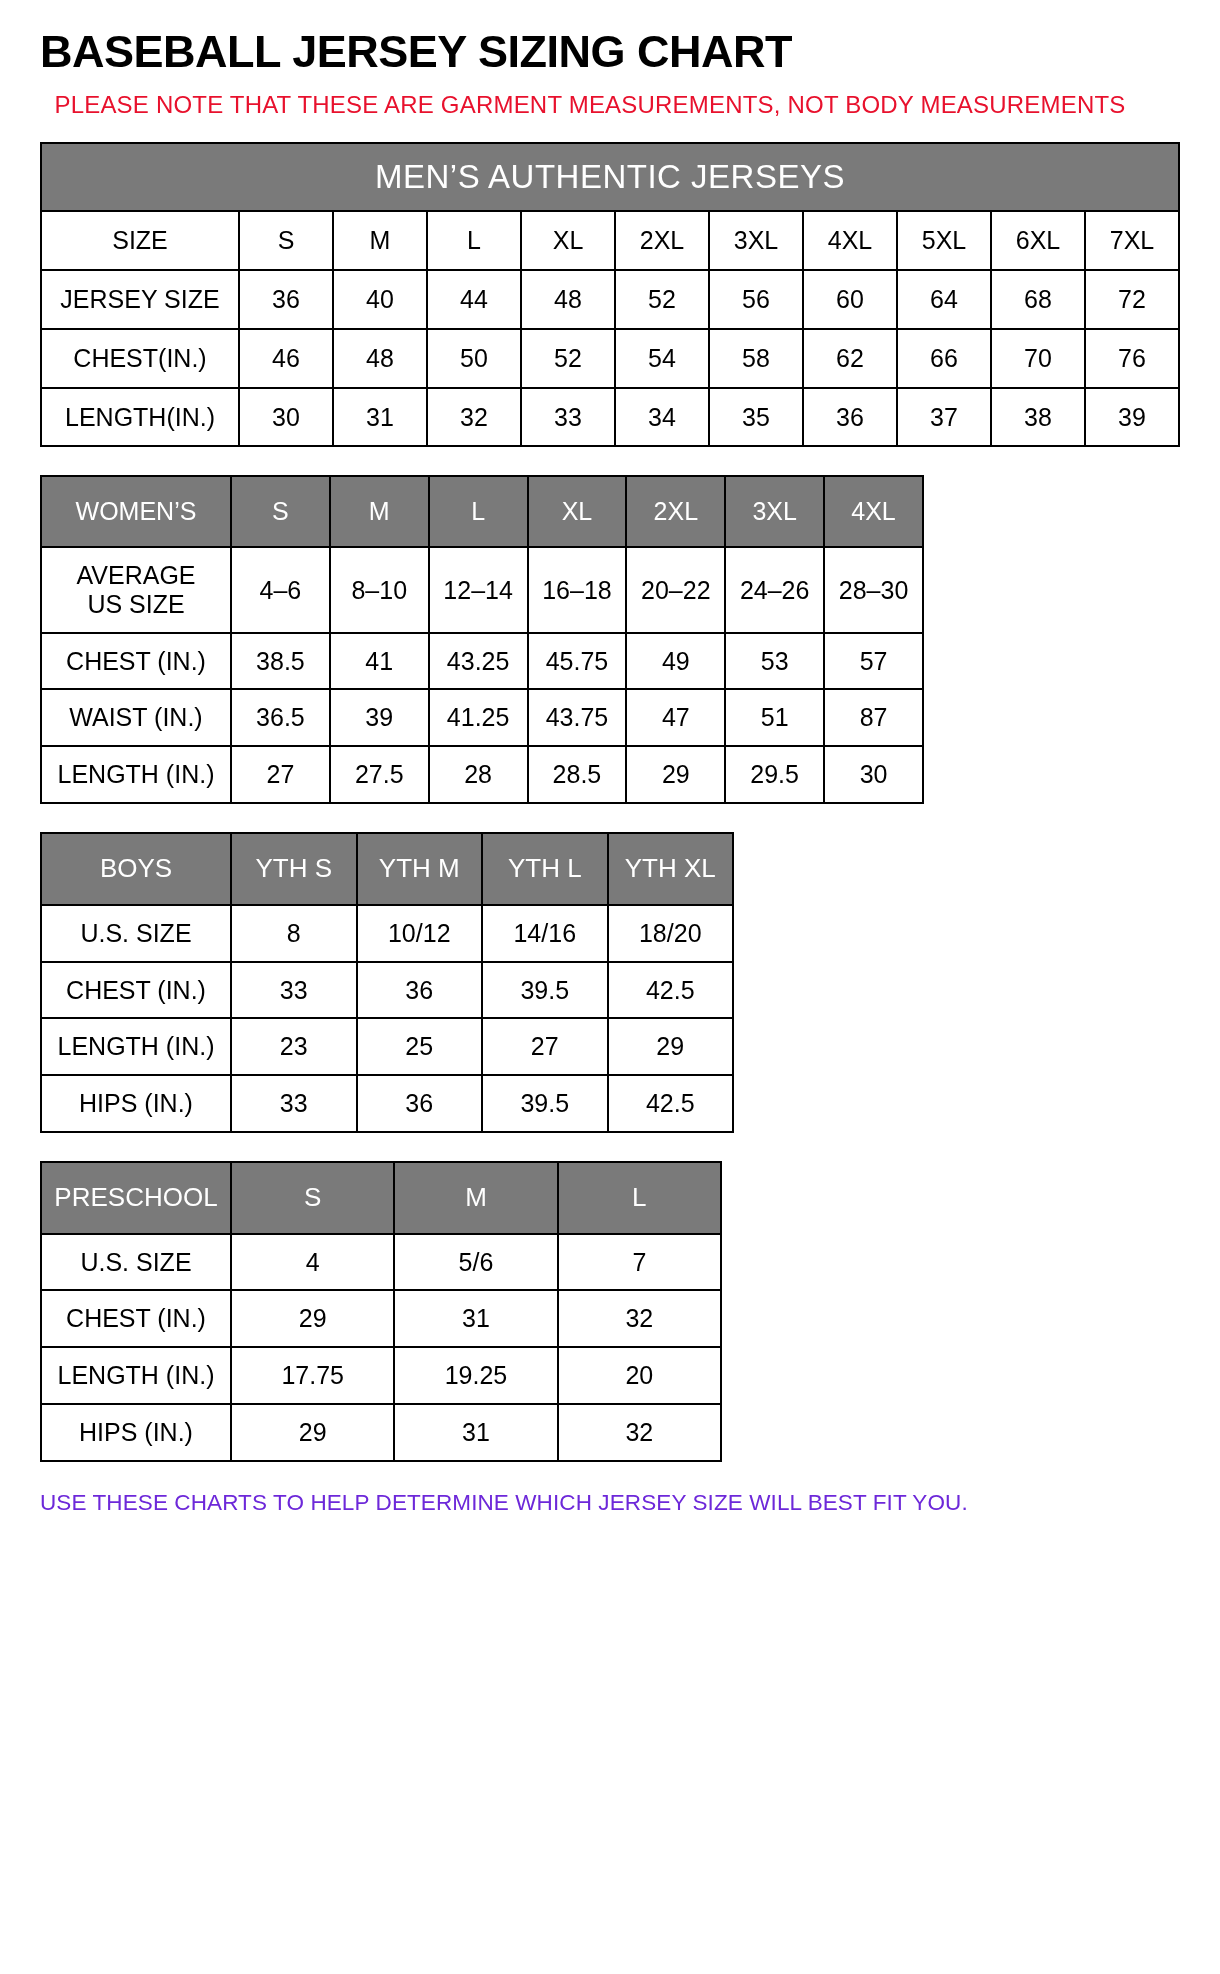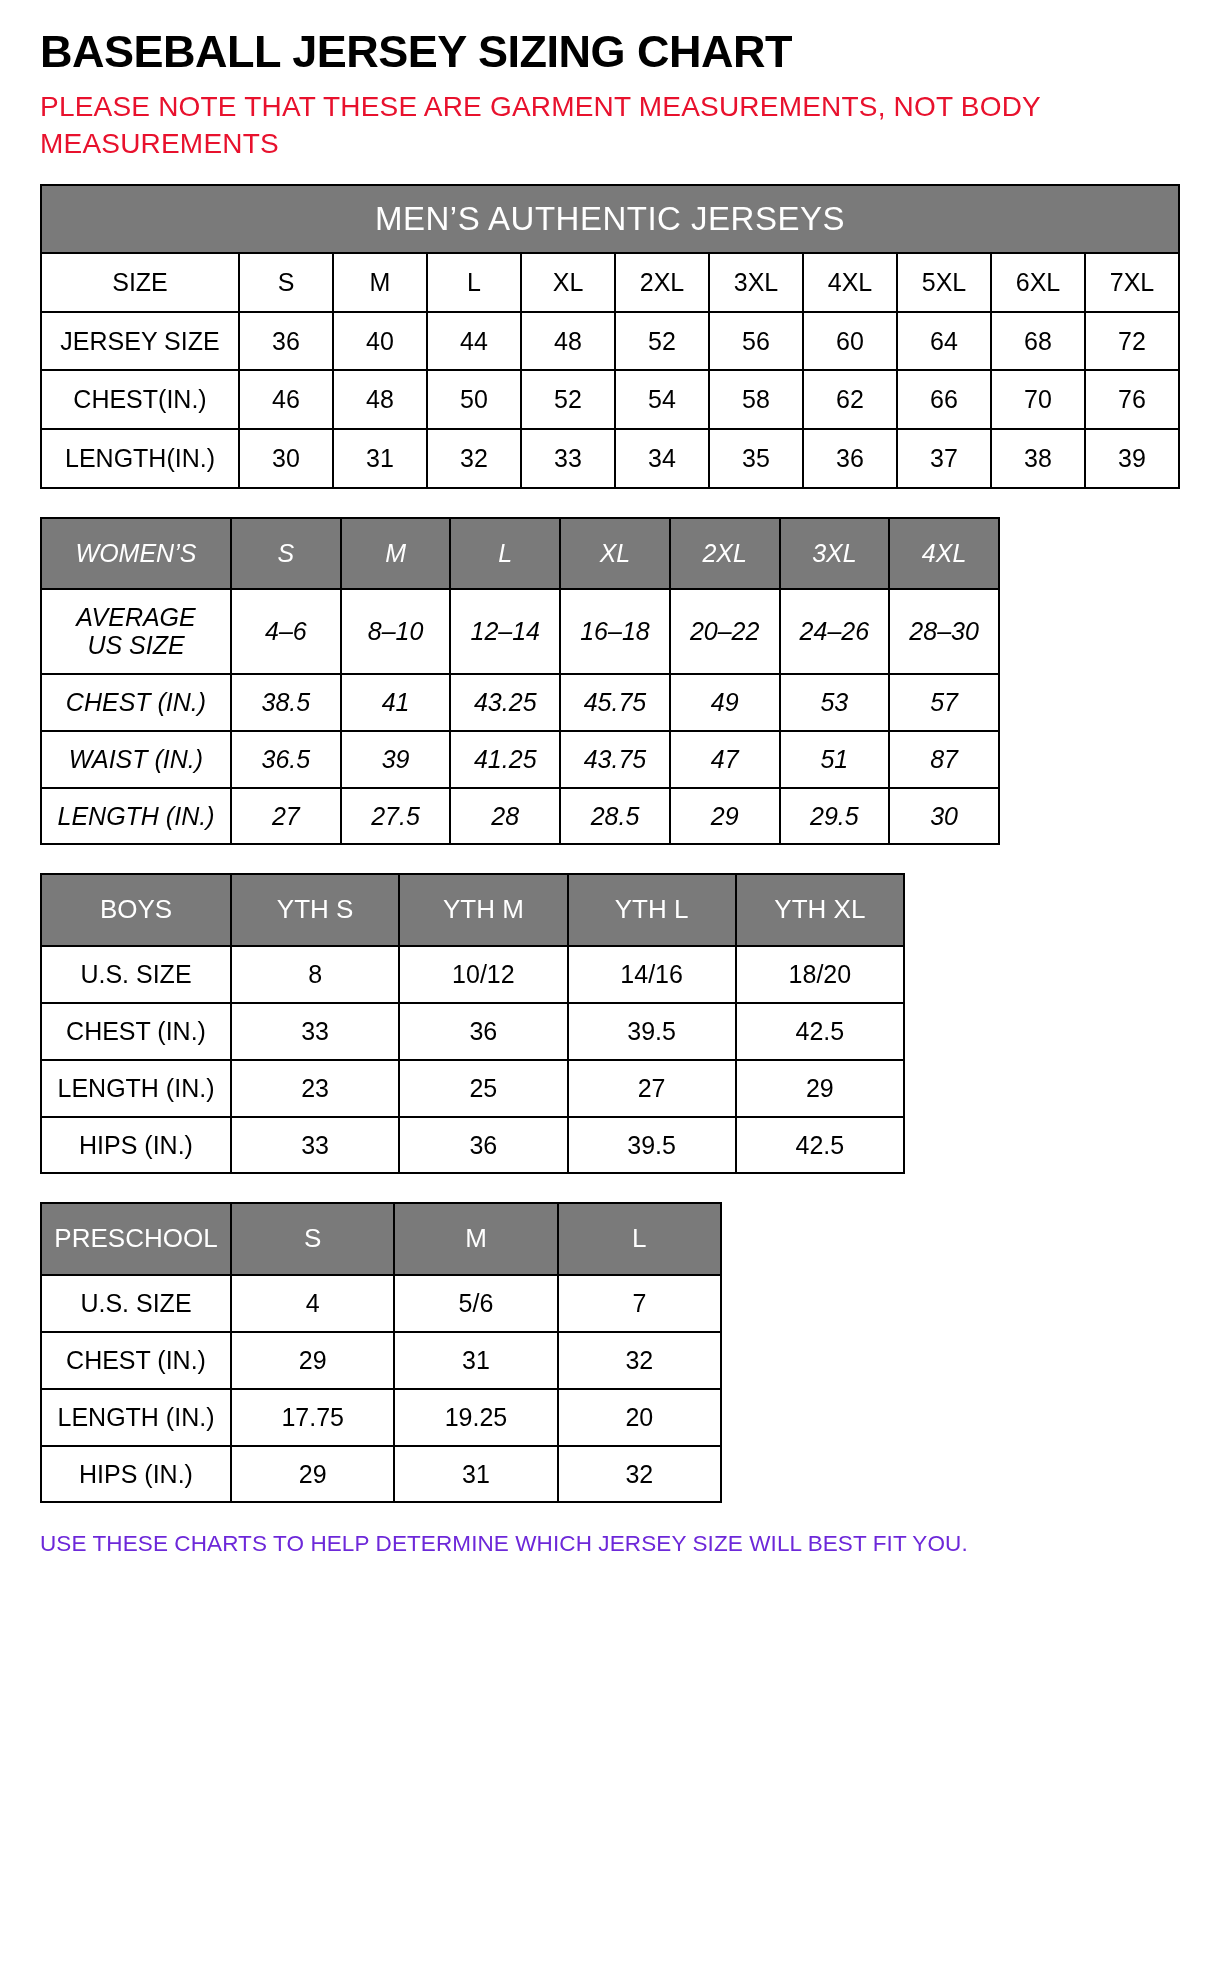--- a/index.html
+++ b/index.html
@@ -22,25 +22,26 @@
   h1.title {
     font-size: 45px;
     line-height: 1.05;
     font-weight: 700;
     letter-spacing: -0.5px;
     margin: 0 0 14px 0;
     color: #000;
   }
   .subtitle {
     color: #e8112d;
-    font-size: 28px;
+    font-size: 24px;
     line-height: 1.3;
     letter-spacing: 0.2px;
     margin: 0 0 22px 0;
     max-width: 1100px;
+    text-align: center;
   }
   table.chart {
     border-collapse: collapse;
     width: 100%;
     margin: 0 0 28px 0;
     table-layout: fixed;
     padding-left: 47px;
   }
   table.chart td, table.chart th {
     border: 2px solid #000000;
@@ -73,25 +74,25 @@
     font-size: 25px;
   }
   .two-line {
     line-height: 1.12;
   }
   
   #mens-table td { font-size: 25px; padding: 14px 2px; }
   #mens-table tr.banner td { font-size: 33px; }
   #mens-table col.lbl { width: 198px; }
 
-  #womens-table { width: 960px; font-style: italic; }
+  #womens-table { width: 884px; }
   #womens-table col.lbl { width: 190px; }
   #womens-table td { font-size: 25px; }
 
-  #boys-table { width: 865px; }
+  #boys-table { width: 694px; }
   #boys-table col.lbl { width: 190px; }
   #boys-table td { font-size: 25px; }
   #boys-table tr.headrow td { font-size: 26px; }
 
   #preschool-table { width: 682px; }
   #preschool-table col.lbl { width: 190px; }
   #preschool-table td { font-size: 25px; }
   #preschool-table tr.headrow td { font-size: 26px; text-align: center; }
 
   .footer-note {

